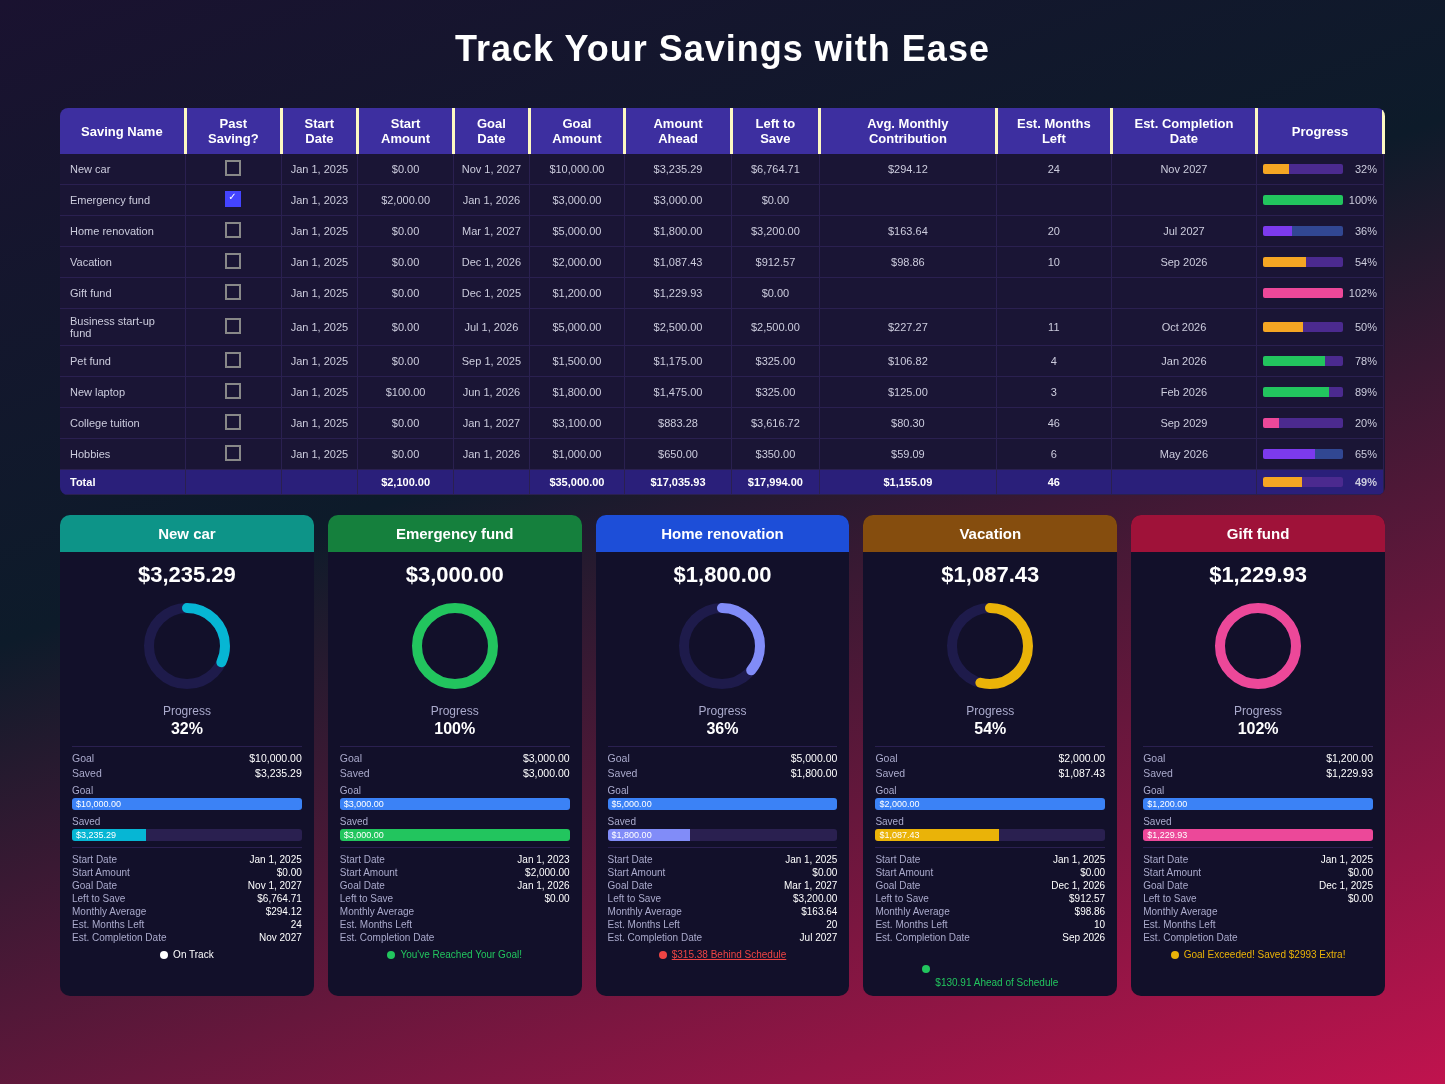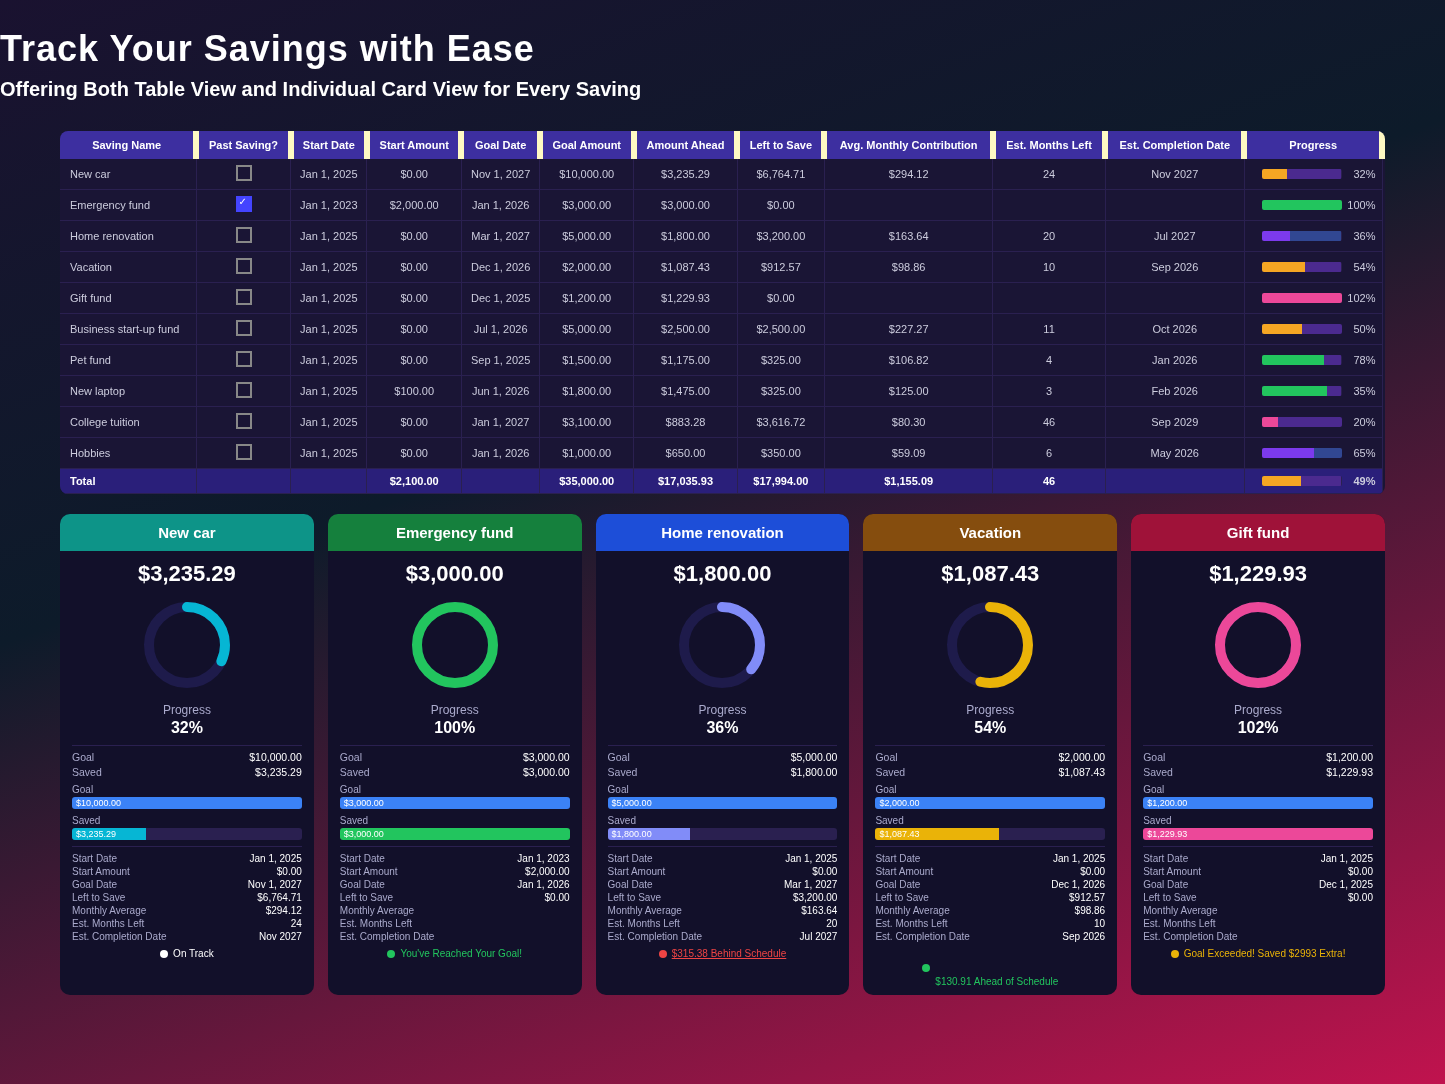--- a/index.html
+++ b/index.html
@@ -10,21 +10,21 @@
       width: 1445px;
       overflow: hidden;
     }
     .page-wrapper {
       width: 1445px;
       min-height: 1084px;
       background: linear-gradient(160deg, #1a1230 0%, #0d1b2a 40%, #c0134e 100%);
       position: relative;
     }
     .header-section {
-      text-align: left;
+      text-align: center;
       padding: 28px 0 20px;
     }
     .main-title {
       font-size: 36px;
       font-weight: 900;
       color: #ffffff;
       letter-spacing: 1px;
       margin-bottom: 8px;
     }
     .sub-title {
@@ -48,22 +48,22 @@
       font-size: 12px;
     }
     .savings-table thead tr {
       background: #3d2fa0;
     }
     .savings-table thead th {
       color: #ffffff;
       padding: 8px 6px;
       text-align: center;
       font-weight: 700;
-      font-size: 11px;
-      border-right: 6px solid #fef9c3;
+      font-size: 13px;
+      border-right: 3px solid #fef9c3;
     }
     .savings-table tbody tr {
       border-bottom: 1px solid #2a2050;
     }
     .savings-table tbody td {
       padding: 6px 6px;
       text-align: center;
       color: #ccccdd;
       font-size: 11px;
       border-right: 1px solid #2a2050;
@@ -244,21 +244,20 @@
       margin: 5px 0;
     }
   </style>
 </head>
 <body>
 
 <div class="page-wrapper">
 
   <div class="header-section">
     <div class="main-title">Track Your Savings with Ease</div>
-    <div class="sub-title">Offering Both Table View and Individual Card View for Every Saving</div>
   </div>
 
   <div class="content-area">
 
     <div class="table-container">
       <table class="savings-table">
         <thead>
           <tr>
             <th>Saving Name</th>
             <th>Past Saving?</th>
@@ -440,21 +439,21 @@
     <td>$325.00</td>
     <td>$125.00</td>
     <td>3</td>
     <td>Feb 2026</td>
     <td>
       <div class="progress-bar-container">
         <div class="progress-bar-wrap">
           <div class="pb-segment" style="width:82%;background:#22c55e;"></div>
           <div class="pb-segment" style="width:18%;background:#7c3aed;opacity:0.4;"></div>
         </div>
-        <span class="pct-label">35%</span>
+        <span class="pct-label">89%</span>
       </div>
     </td>
   </tr>
             <tr>
     <td>College tuition</td>
     <td><span class="checkbox-cell"></span></td>
     <td>Jan 1, 2025</td>
     <td>$0.00</td>
     <td>Jan 1, 2027</td>
     <td>$3,100.00</td>

